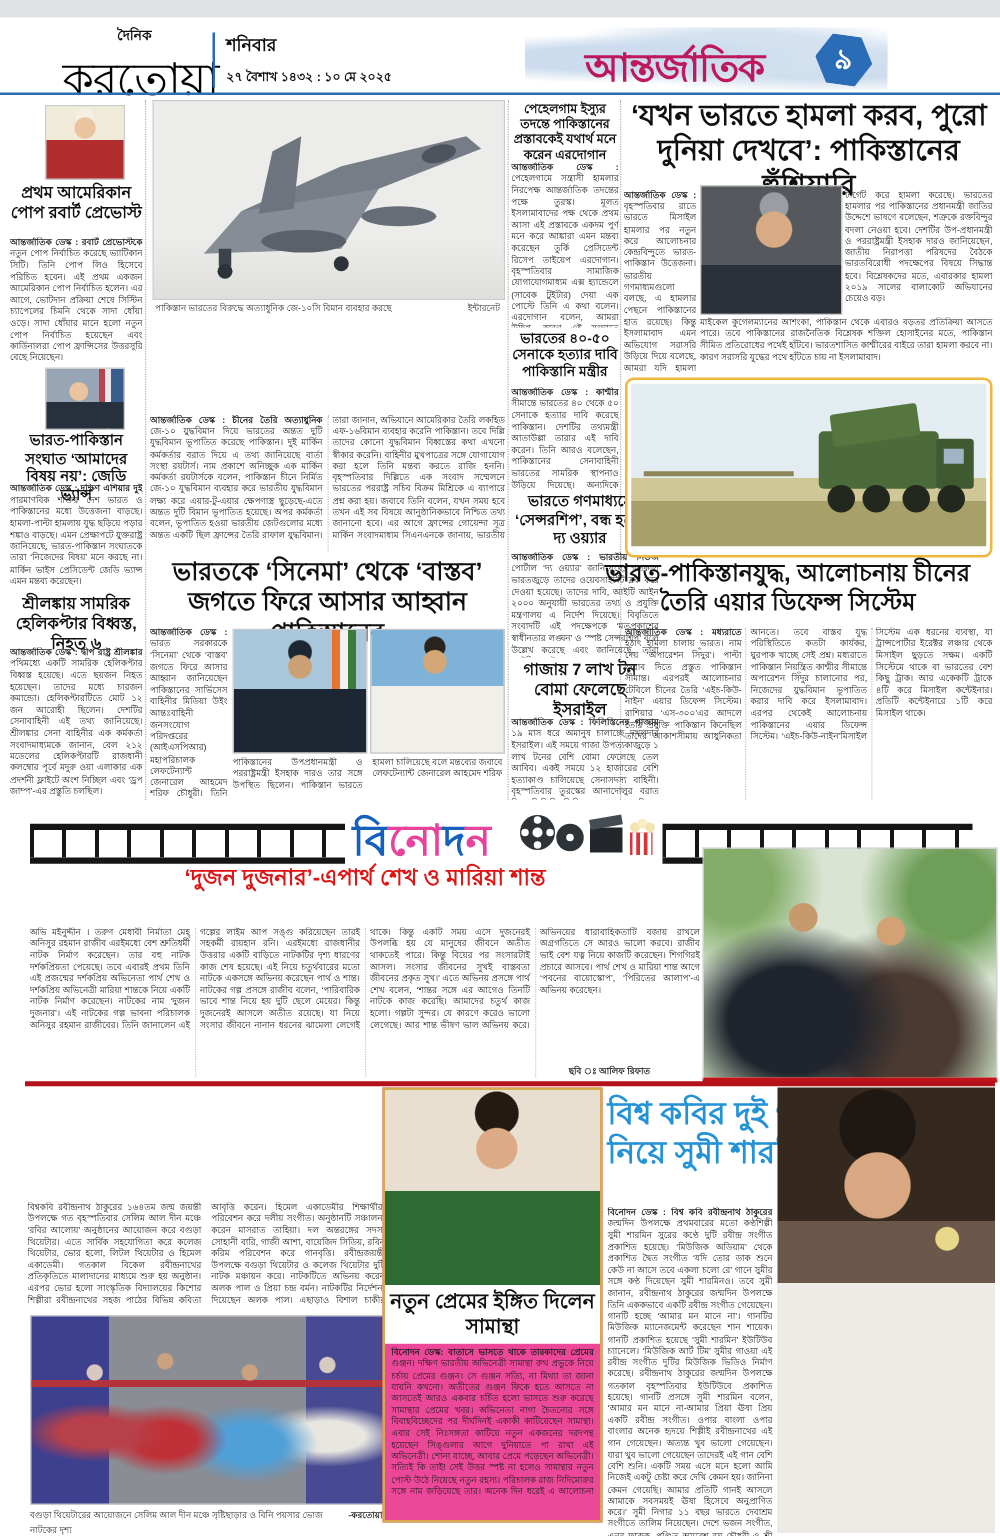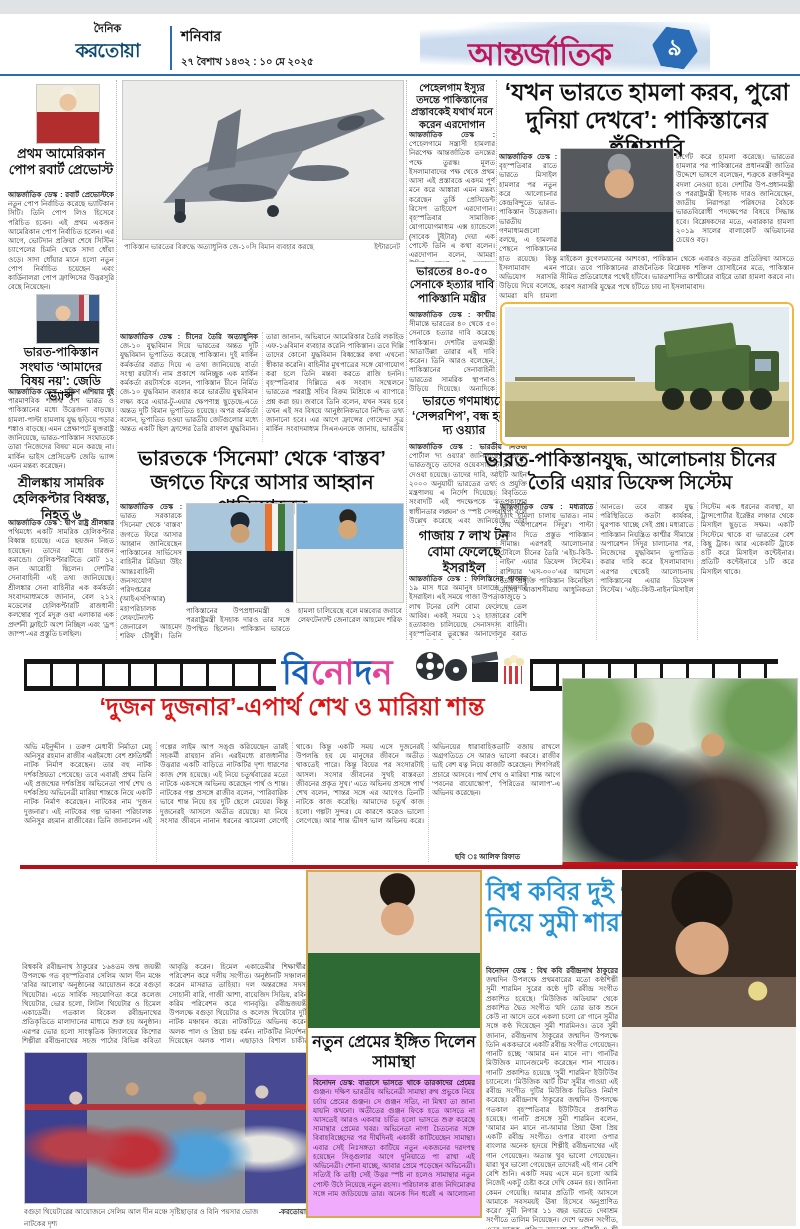--- a/index.html
+++ b/index.html
@@ -21,21 +21,21 @@
      background:#2a6cb5;color:#fff;display:flex;align-items:center;justify-content:center;
      font-weight:bold;}
 </style>
 </head>
 <body>
 
 <div id="page">
 
   <div class="abs" style="left:50px;top:6px;width:115px;text-align:center;">
     <div style="font-size:11px;font-weight:bold;color:#101010;">দৈনিক</div>
-    <div style="font-size:19px;font-weight:700;color:#0c4a6e;letter-spacing:-1px;margin-top:-3px;">করতোয়া</div>
+    <div style="font-size:36px;font-weight:400;color:#000000;letter-spacing:-1px;margin-top:-3px;">করতোয়া</div>
   </div>
   <div class="abs" style="left:170px;top:12px;width:2px;height:44px;background:#2a6cb5;"></div>
   <div class="abs" style="left:181px;top:11px;">
     <div style="font-size:14px;font-weight:bold;color:#101010;">শনিবার</div>
     <div style="font-size:10px;color:#101010;margin-top:5px;font-weight:bold;">২৭ বৈশাখ ১৪৩২ : ১০ মে ২০২৫</div>
   </div>
   <div class="abs" style="left:420px;top:8px;width:290px;height:50px;background:
       radial-gradient(ellipse at 25% 50%,#ccdcee 0 28%,transparent 55%),
       radial-gradient(ellipse at 60% 35%,#d4e2f0 0 30%,transparent 60%),
       radial-gradient(ellipse at 85% 60%,#cddded 0 25%,transparent 55%);"></div>
@@ -153,21 +153,21 @@
     <rect x="60" y="8" width="26" height="8" fill="#454b52" transform="rotate(-10 60 12)"></rect>
     <rect x="92" y="18" width="18" height="18" fill="#d8343c"></rect>
     <rect x="94" y="18" width="3" height="18" fill="#fff"></rect>
       <rect x="100" y="18" width="3" height="18" fill="#fff"></rect>
       <rect x="106" y="18" width="3" height="18" fill="#fff"></rect>
     <circle cx="96" cy="14" r="4" fill="#f2e3b0"></circle>
       <circle cx="102" cy="11" r="4" fill="#f7ecc4"></circle>
       <circle cx="108" cy="14" r="4" fill="#f2e3b0"></circle>
   </svg>
 
-  <div class="abs hl hl-red" style="left:24px;top:678px;width:536px;font-size:24px;">‘দুজন দুজনার’-এপার্থ শেখ ও মারিয়া শান্ত</div>
+  <div class="abs hl hl-red" style="left:24px;top:678px;width:536px;font-size:18px;">‘দুজন দুজনার’-এপার্থ শেখ ও মারিয়া শান্ত</div>
   <div class="abs body-txt" style="left:24px;top:728px;width:536px;height:120px;column-count:4;column-gap:8px;column-rule:1px dotted #c9c9c9;">অভি মইনুদ্দীন । তরুণ মেধাবী নির্মাতা মেহ্ অনিসুর রহমান রাজীব এরইমধ্যে বেশ শ্রুতিধর্মী নাটক নির্মাণ করেছেন। তার বহু নাটক দর্শকপ্রিয়তা পেয়েছে। তবে এবারই প্রথম তিনি এই প্রজন্মের দর্শকপ্রিয় অভিনেতা পার্থ শেখ ও দর্শকপ্রিয় অভিনেত্রী মারিয়া শান্তকে নিয়ে একটি নাটক নির্মাণ করেছেন। নাটকের নাম ‘দুজন দুজনার’। এই নাটকের গল্প ভাবনা পরিচালক অনিসুর রহমান রাজীবের। তিনি জানালেন এই গল্পের লাইম আপ সঙ্গু করিয়েছেন তারই সহকর্মী রায়হান রনি। এরইমধ্যে রাজধানীর উত্তরার একটি বাড়িতে নাটকটির দৃশ্য ধারণের কাজ শেষ হয়েছে। এই নিয়ে চতুর্থবারের মতো নাটকে একসঙ্গে অভিনয় করেছেন পার্থ ও শান্ত। নাটকের গল্প প্রসঙ্গে রাজীব বলেন, ‘পারিবারিক ভাবে শান্ত নিয়ে হয় দুটি ছেলে মেয়ের। কিন্তু দুজনেরই আসলে অতীত রয়েছে। যা নিয়ে সংসার জীবনে নানান ধরনের ঝামেলা লেগেই থাকে। কিন্তু একটি সময় এসে দুজনেরই উপলব্ধি হয় যে মানুষের জীবনে অতীত থাকতেই পারে। কিন্তু বিয়ের পর সংসারটাই আসল। সংসার জীবনের সুখই বাস্তবতা জীবনের প্রকৃত সুখ।’ এতে অভিনয় প্রসঙ্গে পার্থ শেখ বলেন, ‘শান্তর সঙ্গে এর আগেও তিনটি নাটকে কাজ করেছি। আমাদের চতুর্থ কাজ হলো। গল্পটা সুন্দর। যে কারণে করেও ভালো লেগেছে। আর শান্ত ভীষণ ভাল অভিনয় করে। অভিনয়ের ধারাবাহিকতাটি বজায় রাখলে অগ্রগতিতে সে আরও ভালো করবে। রাজীব ভাই বেশ যত্ন নিয়ে কাজটি করেছেন। শিগগিরই প্রচারে আসবে। পার্থ শেখ ও মারিয়া শান্ত আগে ‘পবনের বায়োস্কোপ’, ‘পিরিতের আলাপ’-এ অভিনয় করেছেন।</div>
   <div class="abs" style="left:420px;top:837px;width:100px;font-size:7px;font-weight:bold;text-align:right;color:#222;">ছবি ঃ আলিফ রিফাত</div>
 
   <div class="abs photo" style="left:562px;top:664px;width:234px;height:183px;border-bottom:4px solid #c01218;background:
       radial-gradient(circle at 34% 30%,#c79a6e 0 11px,transparent 12px),
       radial-gradient(circle at 64% 36%,#d2a274 0 11px,transparent 12px),
       radial-gradient(ellipse at 30% 75%,#20242c 0 22%,transparent 40%),
       radial-gradient(ellipse at 66% 80%,#4a3a32 0 22%,transparent 40%),
       radial-gradient(circle at 85% 20%,#6f9e58 0 14%,transparent 30%),
       radial-gradient(circle at 10% 15%,#83ad68 0 12%,transparent 28%),
@@ -183,21 +183,21 @@
       radial-gradient(circle at 84% 26%,#d5cbc0 0 6px,transparent 7px),
       linear-gradient(180deg,transparent 0 34%,#b4333a 34% 38%,transparent 38%),
       radial-gradient(ellipse at 18% 62%,#b8404a 0 9%,transparent 18%),
       radial-gradient(ellipse at 38% 66%,#c03038 0 10%,transparent 20%),
       radial-gradient(ellipse at 62% 68%,#4f9fd8 0 11%,transparent 22%),
       radial-gradient(ellipse at 84% 64%,#e8e6e0 0 9%,transparent 18%),
       linear-gradient(90deg,#3d3f8f 0 22%,#8a8d94 22% 78%,#474a92 78% 100%);"></div>
   <div class="abs cap" style="left:24px;top:1192px;width:240px;">বগুড়া থিয়েটারের আয়োজনে সেলিম আল দীন মঞ্চে সৃষ্টিছাড়ার ও বিনি পয়সার ভোজ নাটকের দৃশ্য</div>
   <div class="abs cap" style="left:266px;top:1192px;width:40px;text-align:right;font-weight:bold;">-করতোয়া</div>
 
-  <div class="abs" style="left:306px;top:856px;width:172px;height:344px;border:2px solid #d4aa4c;background:#f0abfc;">
+  <div class="abs" style="left:306px;top:856px;width:172px;height:344px;border:2px solid #d4aa4c;background:#ec4899;">
     <div style="width:100%;height:156px;background:
         radial-gradient(circle at 52% 30%,#dcab85 0 16px,transparent 17px),
         radial-gradient(circle at 52% 12%,#231a14 0 17px,transparent 18px),
         linear-gradient(180deg,transparent 0 52%,#2e6b34 52%),
         linear-gradient(180deg,#e9dfd0 0 100%);"></div>
     <div class="hl" style="font-size:16px;padding:4px 2px;background:#fff;">নতুন প্রেমের ইঙ্গিত দিলেন সামান্থা</div>
     <div class="body-txt deskbold" style="margin:3px 5px;height:118px;">বিনোদন ডেস্ক: বাতাসে ভাসতে থাকে তারকাদের প্রেমের গুঞ্জন। দক্ষিণ ভারতীয় অভিনেত্রী সামান্থা রুথ প্রভুকে নিয়ে চর্চায় প্রেমের গুঞ্জন। সে গুঞ্জন সত্যি, না মিথ্যা তা জানা যায়নি কখনো। অতীতের গুঞ্জন ফিকে হতে আসতে না আসতেই আরও একবার চর্চিত হলো ভাসতে শুরু করেছে সামান্থার প্রেমের খবর। অভিনেতা নাগা চৈতন্যের সঙ্গে বিবাহবিচ্ছেদের পর দীর্ঘদিনই একাকী কাটিয়েছেন সামান্থা। এবার সেই নিঃসঙ্গতা কাটিয়ে নতুন একজনের দরদপন্থ হয়েছেন সিঙ্গুলার আগে দুনিয়াতে পা রাখা এই অভিনেত্রী। শোনা যাচ্ছে, আবার প্রেমে পড়েছেন অভিনেত্রী। সত্যিই কি তাই! সেই উত্তর স্পষ্ট না হলেও সামান্থার নতুন পোস্ট উঠে নিয়েছে নতুন রহস্য। পরিচালক রাজ নিদিমোরুর সঙ্গে নাম জড়িয়েছে তার। অনেক দিন ধরেই এ আলোচনা চলছে। কিন্তু আদতে সত্যতা কী, তা এখনও জানা যায়নি। এদিকে শিগগিরই মুক্তি পেতে যাচ্ছে সামান্থা প্রযোজিত প্রথম ছবি ‘শুভম’।</div>
   </div>
 
   <div class="abs hl hl-blue" style="left:486px;top:862px;width:212px;font-size:25px;text-align:left;">বিশ্ব কবির দুই গান নিয়ে সুমী শারমিন</div>

